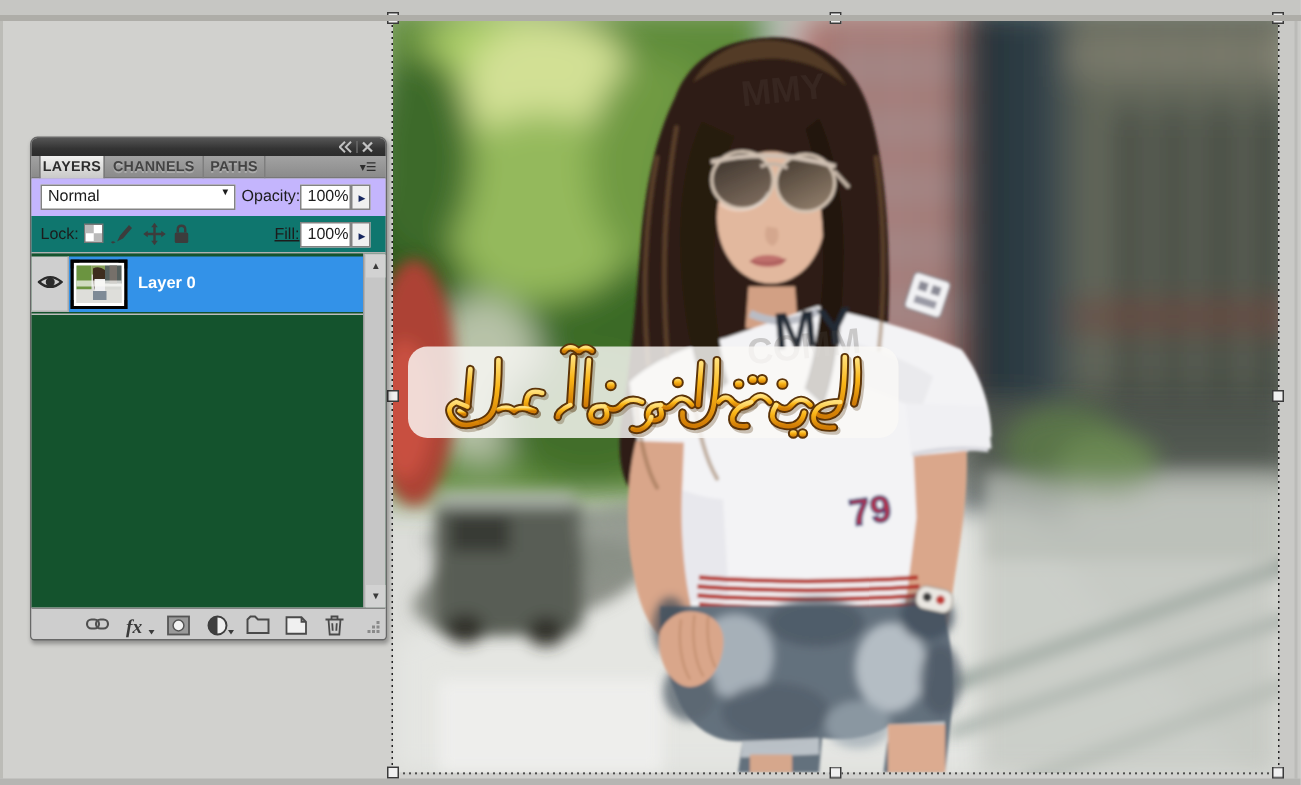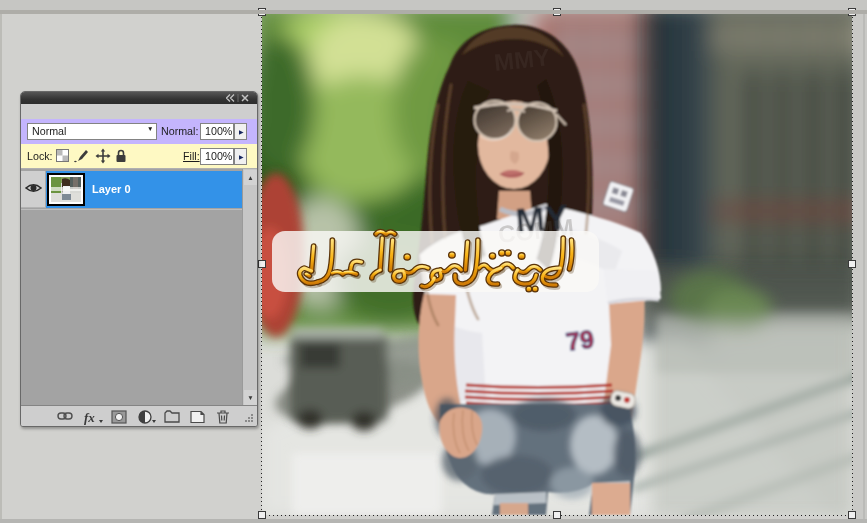--- a/index.html
+++ b/index.html
@@ -30,25 +30,25 @@
   #phead{position:absolute;left:0;top:0;width:236px;height:12px;
     background:linear-gradient(#555,#333 60%,#2c2c2c);border-radius:4px 4px 0 0;}
   #ptabs{position:absolute;left:0;top:12px;width:236px;height:15px;
     background:linear-gradient(#a2a2a2,#8b8b8b);border-bottom:1px solid #787878;}
   .tab{position:absolute;top:0;height:15px;font-size:9.5px;font-weight:bold;
     color:#3f3f3f;text-align:center;line-height:16px;letter-spacing:0.2px;}
   .tab.active{background:linear-gradient(#f2f2f1,#d0d0cf 80%,#c9c9c8);color:#2c2c2c;
     border-left:1px solid #7a7a7a;border-right:1px solid #7a7a7a;}
   .tab.inactive{border-right:1px solid #7e7e7e;color:#434343;text-shadow:0 1px 0 rgba(255,255,255,0.25);}
   #prow1{position:absolute;left:0;top:27px;width:236px;height:25px;background:#c4b5fd;}
-  #prow2{position:absolute;left:0;top:52px;width:236px;height:25px;background:#fef9c3;border-bottom:1px solid #b0b0b0;}
+  #prow2{position:absolute;left:0;top:52px;width:236px;height:25px;background:#0f766e;border-bottom:1px solid #b0b0b0;}
   .combo{position:absolute;background:#fff;border:1px solid #838383;height:17px;}
   .lbl{position:absolute;font-size:10.7px;color:#1c1c1c;}
   .spin{position:absolute;width:13px;height:17px;background:#f0f0f0;border:1px solid #838383;}
-  #plist{position:absolute;left:0;top:77px;width:236px;height:236px;background:#a3a3a3;}
+  #plist{position:absolute;left:0;top:77px;width:236px;height:236px;background:#14532d;}
   #lrow{position:absolute;left:0;top:2px;width:221px;height:37px;}
   #eyebox{position:absolute;left:0;top:0;width:25px;height:37px;background:#cfcfcf;border-right:1px solid #a8a8a8;border-bottom:1px solid #b3b3b3;}
   #bluerow{position:absolute;left:25px;top:0;width:196px;height:37px;background:#3392e8;}
   #lthumb{position:absolute;left:1px;top:2px;width:38px;height:33px;background:#000;}
   #lname{position:absolute;left:46px;top:12px;color:#fff;font-weight:bold;font-size:11px;}
   #pscroll{position:absolute;left:221px;top:77px;width:15px;height:236px;background:#c6c6c6;border-left:1px solid #9a9a9a;}
   .sbtn{position:absolute;left:1px;width:13px;height:15px;background:#d2d2d2;color:#3a3a3a;
      font-size:6.5px;text-align:center;line-height:15px;}
   #pfoot{position:absolute;left:0;top:313px;width:236px;height:21px;background:#cecece;
     border-top:1px solid #848484;border-radius:0 0 2px 2px;}
@@ -339,25 +339,31 @@
   </svg>
 
   <div id="panel">
     <div id="phead">
       <svg style="position:absolute;right:5px;top:2px;" width="26" height="8" viewBox="0 0 26 8">
         <path d="M 4,0.5 L 0.5,4 L 4,7.5 M 8,0.5 L 4.5,4 L 8,7.5" stroke="#c2c2c2" stroke-width="1.3" fill="none"></path>
         <rect x="11.5" y="0" width="1" height="8" fill="#6a6a6a"></rect>
         <path d="M 16,1 L 22,7 M 22,1 L 16,7" stroke="#c2c2c2" stroke-width="1.5"></path>
       </svg>
     </div>
+    <div id="ptabs">
+      <div class="tab active" style="left:5px;width:44px;">LAYERS</div>
+      <div class="tab inactive" style="left:49px;width:66px;">CHANNELS</div>
+      <div class="tab inactive" style="left:115px;width:41px;">PATHS</div>
+      <div style="position:absolute;right:6px;top:3px;color:#2e2e2e;font-size:8px;">▾☰</div>
+    </div>
     <div id="prow1">
       <div class="combo" style="left:6px;top:4px;width:130px;"></div>
       <span class="lbl" style="left:11px;top:6px;">Normal</span>
       <span class="lbl" style="left:126px;top:6px;font-size:6.5px;">▼</span>
-      <span class="lbl" style="left:140px;top:6px;">Normal:</span>
+      <span class="lbl" style="left:140px;top:6px;">Opacity:</span>
       <div class="combo" style="left:179px;top:4px;width:34px;"></div>
       <span class="lbl" style="left:184px;top:6px;">100%</span>
       <div class="spin" style="left:213px;top:4px;">
           <span style="position:absolute;left:4px;top:4px;font-size:6px;color:#16265e;">▶</span>
         </div>
     </div>
     <div id="prow2">
       <span class="lbl" style="left:6px;top:6px;">Lock:</span>
       <span class="lbl" style="left:162px;top:6px;text-decoration:underline;">Fill:</span>
       <div class="combo" style="left:179px;top:4px;width:34px;"></div>

